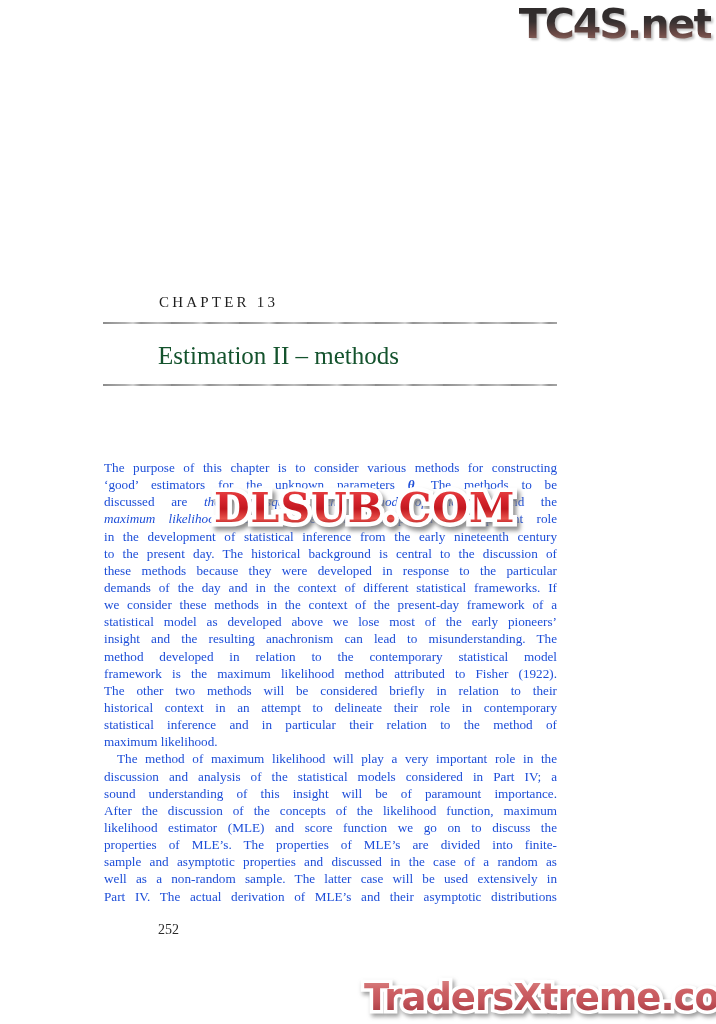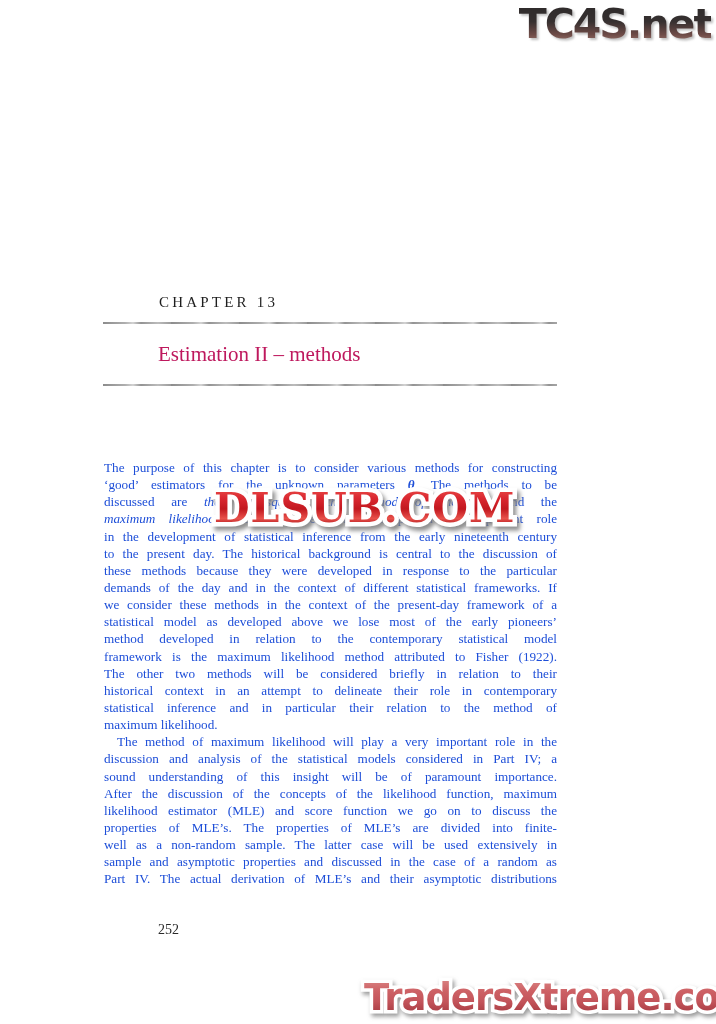--- a/index.html
+++ b/index.html
@@ -50,22 +50,22 @@
     background: repeating-linear-gradient(90deg,
       #6f6f6f 0px, #9a9a9a 22px, #c8c8c8 30px, #787878 38px, #ababab 55px, #828282 68px);
     opacity: 0.8;
   }
   .rule-1 { top: 322px; }
   .rule-2 { top: 384px; }
   .chapter-title {
     position: absolute;
     left: 158px;
     top: 342px;
-    font-size: 21px;
-    color: #be185d;
+    font-size: 25px;
+    color: #14532d;
   }
 
   
   .body-block {
     position: absolute;
     left: 104px;
     top: 459px;
     width: 453px;
     font-size: 13.2px;
     line-height: 17.15px;
@@ -167,35 +167,36 @@
     <div class="line">The purpose of this chapter is to consider various methods for constructing</div>
     <div class="line"><span>‘good’ estimators for the unknown parameters </span><span class="seg-theta">θ</span><span>. The methods to be</span></div>
     <div class="line"><span>discussed are </span><span class="seg-italic">the least-squares, the method of moments</span><span> and the</span></div>
     <div class="line"><span class="seg-italic">maximum likelihood methods</span><span>. These methods played an important role</span></div>
     <div class="line">in the development of statistical inference from the early nineteenth century</div>
     <div class="line">to the present day. The historical background is central to the discussion of</div>
     <div class="line">these methods because they were developed in response to the particular</div>
     <div class="line">demands of the day and in the context of different statistical frameworks. If</div>
     <div class="line">we consider these methods in the context of the present-day framework of a</div>
     <div class="line">statistical model as developed above we lose most of the early pioneers’</div>
+    <div class="line">insight and the resulting anachronism can lead to misunderstanding. The</div>
     <div class="line">method developed in relation to the contemporary statistical model</div>
     <div class="line">framework is the maximum likelihood method attributed to Fisher (1922).</div>
     <div class="line">The other two methods will be considered briefly in relation to their</div>
     <div class="line">historical context in an attempt to delineate their role in contemporary</div>
     <div class="line">statistical inference and in particular their relation to the method of</div>
     <div class="line last-of-para">maximum likelihood.</div>
 
     <div class="line indent-first">The method of maximum likelihood will play a very important role in the</div>
     <div class="line">discussion and analysis of the statistical models considered in Part IV; a</div>
     <div class="line">sound understanding of this insight will be of paramount importance.</div>
     <div class="line">After the discussion of the concepts of the likelihood function, maximum</div>
     <div class="line">likelihood estimator (MLE) and score function we go on to discuss the</div>
     <div class="line">properties of MLE’s. The properties of MLE’s are divided into finite-</div>
+    <div class="line">sample and asymptotic properties and discussed in the case of a random as</div>
     <div class="line">well as a non-random sample. The latter case will be used extensively in</div>
-    <div class="line">sample and asymptotic properties and discussed in the case of a random as</div>
     <div class="line">Part IV. The actual derivation of MLE’s and their asymptotic distributions</div>
   </div>
 
   <div class="wm-center">
     <span class="outline" aria-hidden="true">DLSUB.COM</span>
     <span class="fill">DLSUB.COM</span>
   </div>
 
   <div class="page-number">252</div>
 

